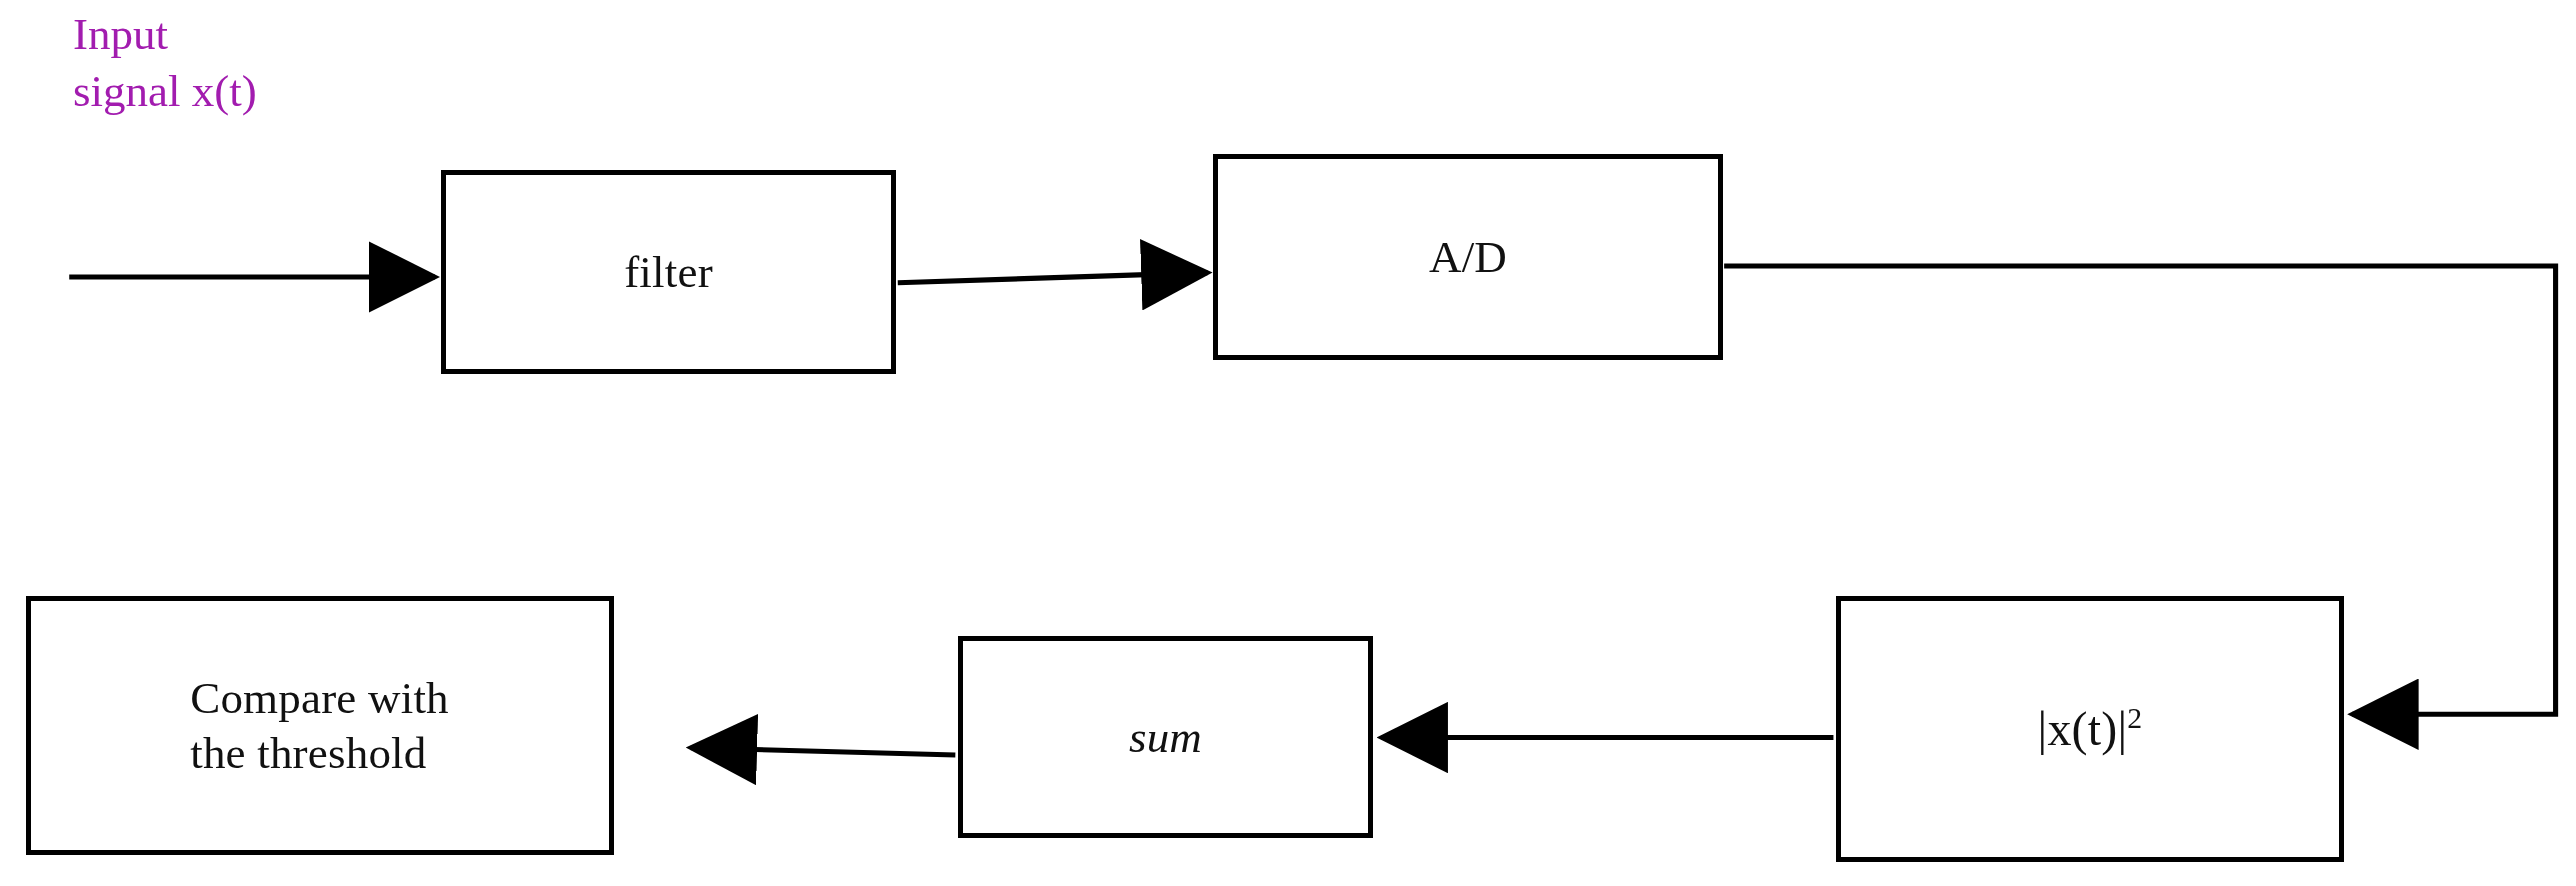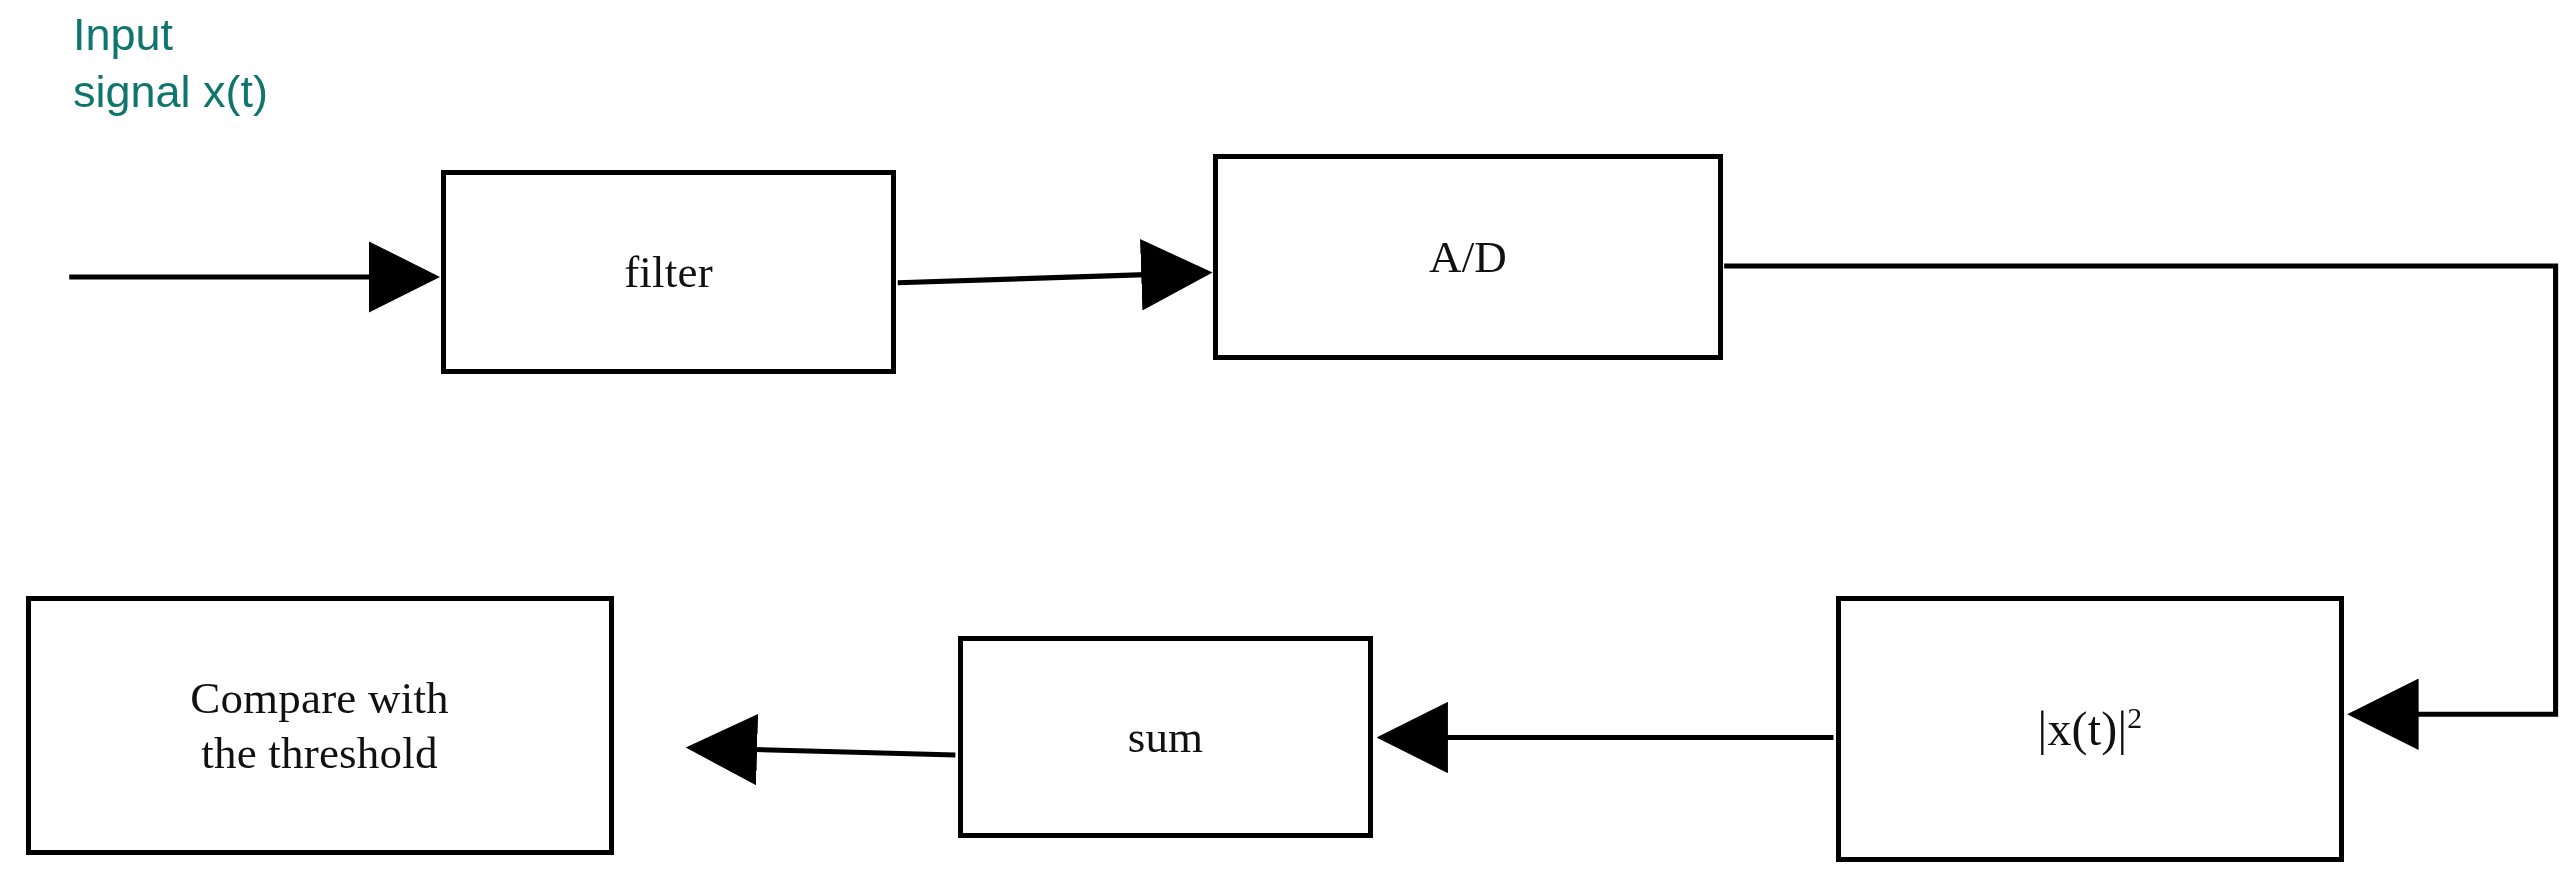--- a/index.html
+++ b/index.html
@@ -27,53 +27,52 @@
     display: block;
   }
   .block {
     position: absolute;
     box-sizing: border-box;
     border: 5.1px solid #000000;
     background: #ffffff;
     display: flex;
     align-items: center;
     justify-content: center;
-    text-align: center;
   }
   .block-label {
     font-family: "Liberation Serif", "DejaVu Serif", serif;
     font-size: 45px;
     color: #111111;
     line-height: 1.22;
     letter-spacing: 0.2px;
     white-space: pre-line;
   }
   .block-label.math {
     font-size: 48px;
   }
   .block-label sup {
     font-size: 0.62em;
     vertical-align: super;
     line-height: 0;
   }
   .free-label {
     position: absolute;
-    font-family: Liberation Sans, sans-serif;
+    font-family: Liberation Serif, serif;
     font-size: 45px;
-    color: #0f766e;
+    color: #a21caf;
     line-height: 1.28;
     white-space: pre-line;
     text-align: left;
   }
 
   
   #block-filter   { left: 441px;  top: 170px;  width: 455px;  height: 204px; }
   #block-ad       { left: 1213px; top: 154px;  width: 510px;  height: 206px; }
   #block-square   { left: 1836px; top: 596px;  width: 508px;  height: 266px; }
-  #block-sum      { left: 958px; top: 636px;  width: 415px;  height: 202px; }
+  #block-sum      { left: 958px; top: 636px;  width: 415px;  height: 202px; font-style: italic; }
   #block-compare  { left: 25.5px;   top: 596px;  width: 588px;  height: 259px; }
 
   #label-input    { left: 73px;  top: 5.8px;    width: 408px; }
 </style>
 </head>
 <body>
 
 <div id="diagram-root">
 
   <svg id="diagram-svg" viewBox="0 0 3535 1217">

